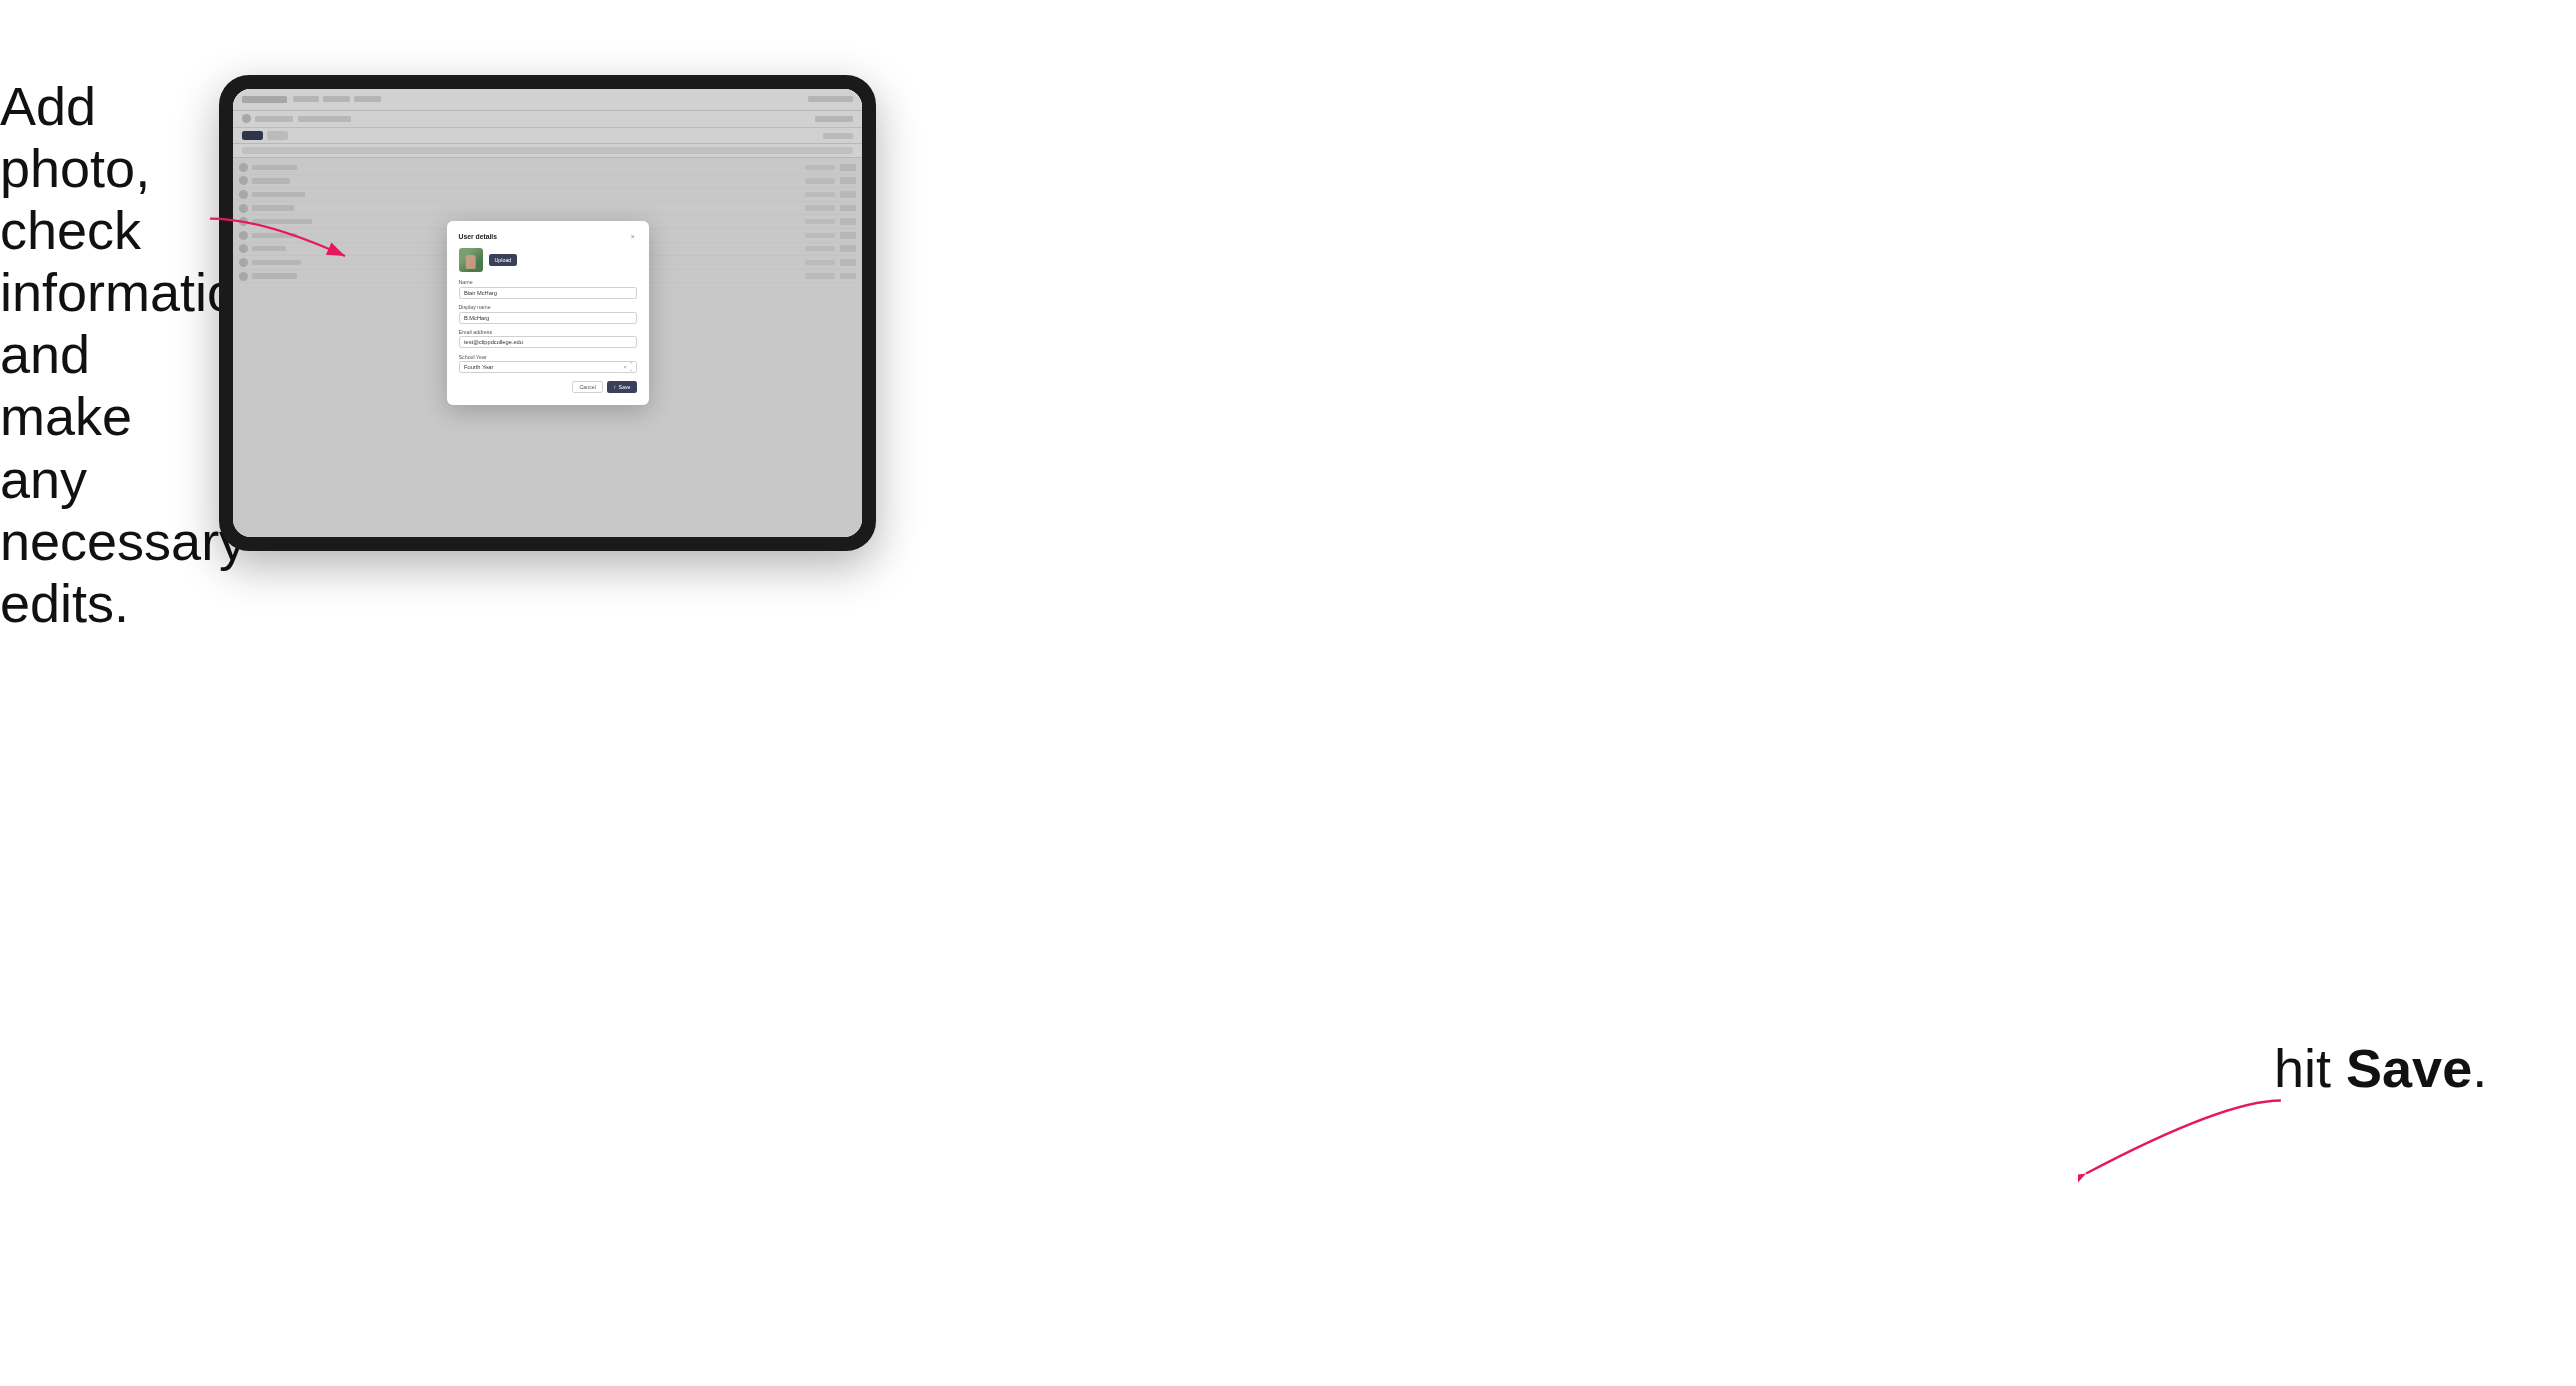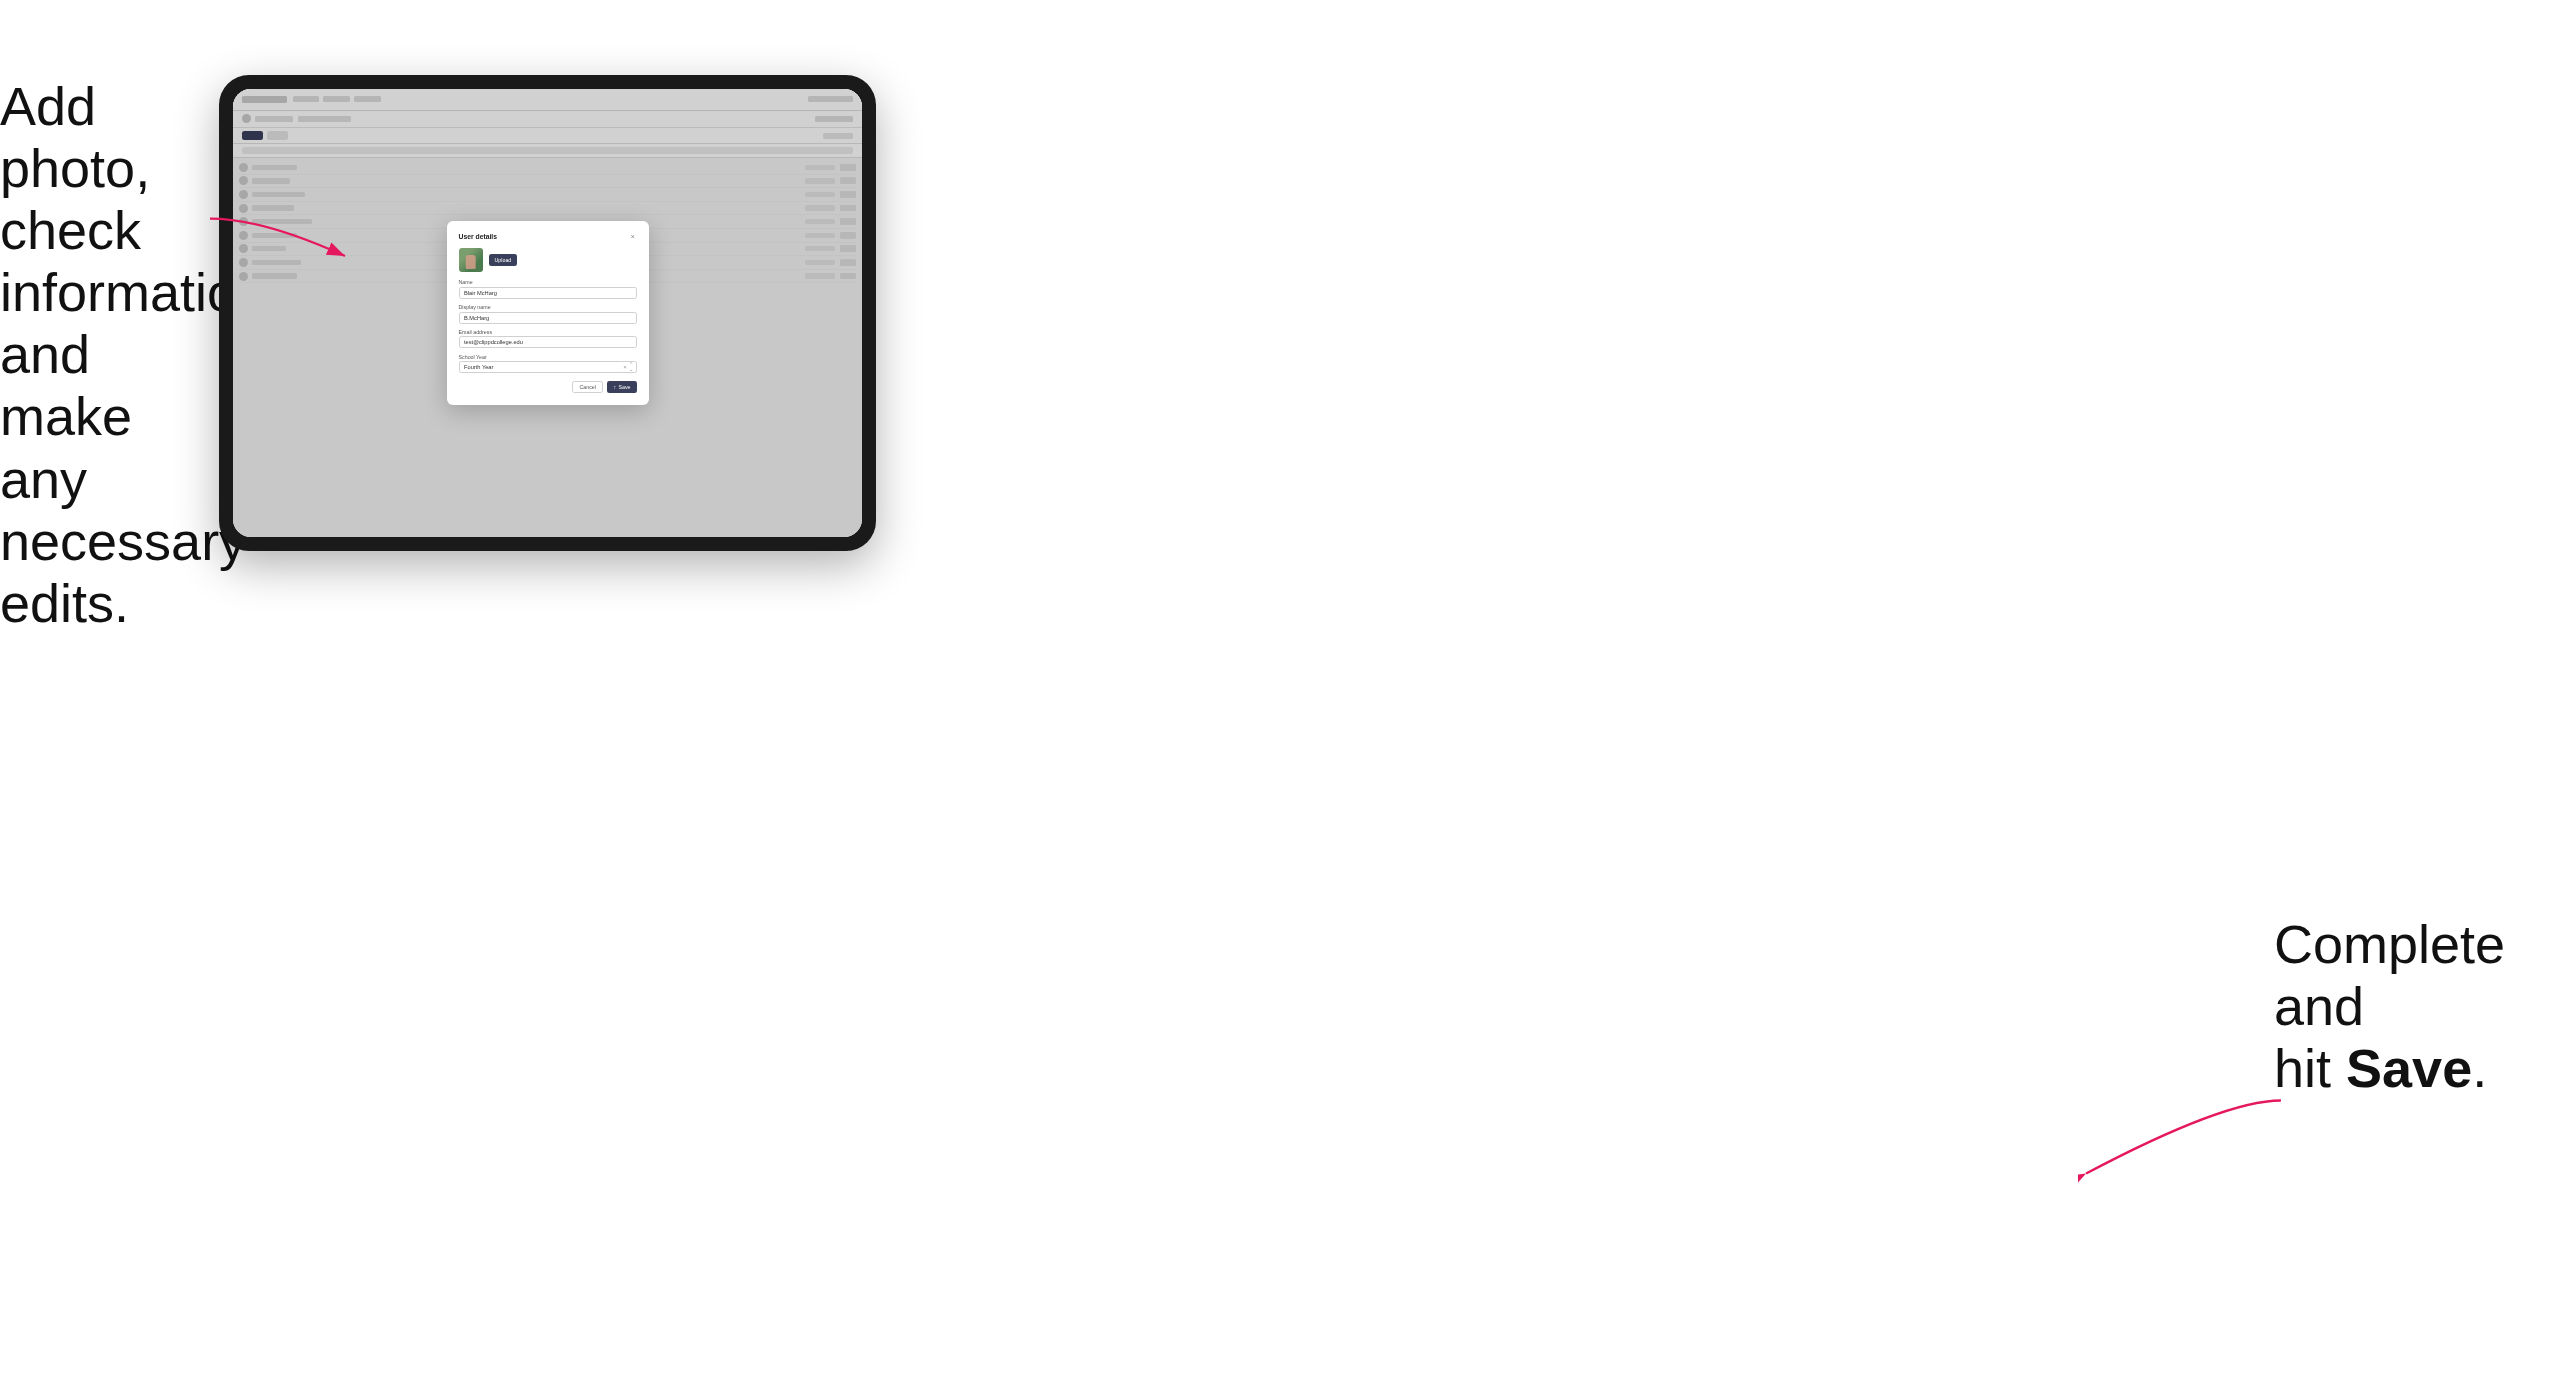--- a/index.html
+++ b/index.html
@@ -568,16 +568,16 @@
 <svg class="arrow-right" viewBox="0 0 260 120" xmlns="http://www.w3.org/2000/svg" style="position:absolute; right:287px; bottom:196px; width:211px; height:98px;">
   <defs>
     <marker id="arrowhead-right" markerWidth="8" markerHeight="6" refX="0" refY="3" orient="auto">
       <polygon points="8 0, 0 3, 8 6" fill="#e5175e"></polygon>
     </marker>
   </defs>
   <path d="M250,10 Q180,10 10,100" stroke="#e5175e" stroke-width="3" fill="none" marker-end="url(#arrowhead-right)"></path>
 </svg>
 
 <div class="annotation-right">
-  <span>Complete and</span><br>
+  <br>
   <span>hit </span><strong>Save</strong><span>.</span>
 </div>
 
 
 </body></html>

